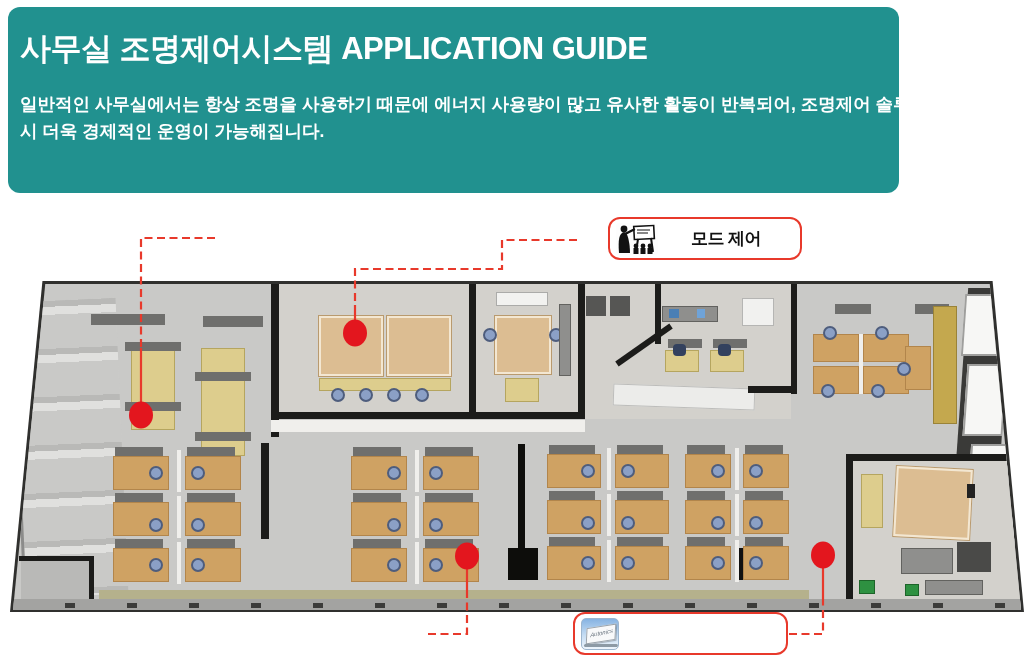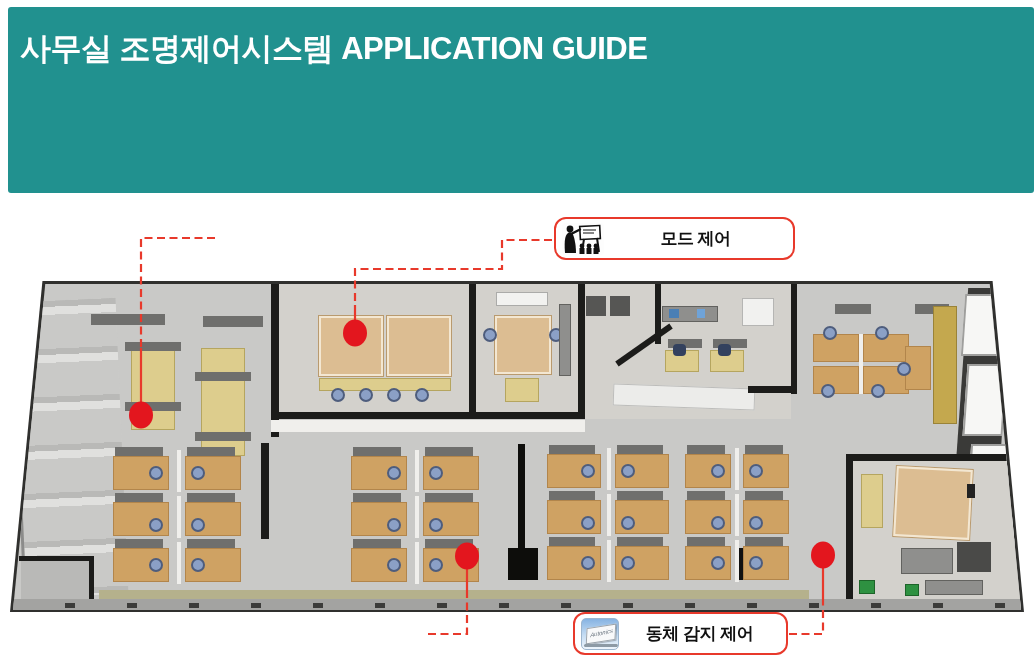--- a/index.html
+++ b/index.html
@@ -1,22 +1,22 @@
 <!DOCTYPE html>
 <html style="--header-bg: #21918f; --callout-border: #e8392b; --connector: #e8392b; --marker: #e3161e; --clock-icon-bg: #2b9cd8;"><head>
 <meta charset="utf-8">
 <style>
   html,body{margin:0;padding:0;background:#fff;width:1034px;height:669px;overflow:hidden;
     font-family:"Liberation Sans","DejaVu Sans",sans-serif;}
   .abs{position:absolute;}
   #stage{position:relative;width:1034px;height:669px;background:#fff;}
 
   
-  #header{left:8px;top:7px;width:1026px;height:186px;background:var(--header-bg,#21918f);
-    border-radius:3px;box-sizing:border-box;padding:24px 14px 0 12px;}
+  #header{left:8px;top:7px;width:891px;height:186px;background:var(--header-bg,#21918f);
+    border-radius:12px;box-sizing:border-box;padding:24px 14px 0 12px;}
   #header .title{color:#fff;font-size:31px;font-weight:800;letter-spacing:-0.5px;line-height:1.15;}
   #header .desc{color:#fff;font-size:17.5px;font-weight:700;line-height:1.55;margin-top:24px;width:1000px;}
 
   
   .callout{display:flex;align-items:center;background:#fff;border:2.5px solid var(--callout-border,#e8392b);
     border-radius:12px;box-sizing:border-box;z-index:10;padding:0 6px;}
   .callout .lbl{flex:1;text-align:center;font-size:17px;font-weight:800;color:#111;letter-spacing:-0.5px;}
   .icon-box{position:relative;flex:0 0 auto;}
 
   
@@ -62,20 +62,21 @@
   
   #overlay{left:0;top:0;z-index:5;pointer-events:none;}
 </style>
 </head>
 <body>
 
 <div id="stage">
 
   <div id="header" class="abs">
     <div class="title">사무실 조명제어시스템 APPLICATION GUIDE</div>
+    <div class="desc">일반적인 사무실에서는 항상 조명을 사용하기 때문에 에너지 사용량이 많고 유사한 활동이 반복되어, 조명제어 솔루션을 적용할 시 더욱 경제적인 운영이 가능해집니다.</div>
   </div>
 
   <div id="plan" class="abs">
     <div class="shell abs"></div>
     <div class="floor abs">
 
       <div id="shelves" class="abs"></div>
 
       <div class="abs bar" style="left:78px;top:30px;width:74px;height:11px"></div>
       <div class="abs bar" style="left:190px;top:32px;width:60px;height:11px"></div>
@@ -276,21 +277,21 @@
     </g>
     <g fill="#e3161e">
       <ellipse cx="141" cy="415" rx="12" ry="13.5"></ellipse>
       <ellipse cx="355" cy="333" rx="12" ry="13.5"></ellipse>
       <ellipse cx="467" cy="556" rx="12" ry="13.5"></ellipse>
       <ellipse cx="823" cy="555" rx="12" ry="13.5"></ellipse>
     </g>
   </svg>
 
 
-  <div class="callout abs" style="left:554px;top:217px;width:241px;height:43px">
+  <div class="callout abs" style="left:608px;top:217px;width:194px;height:43px">
     <div class="icon-box" style="width:42px;height:32px;background:#fdfdfd;border-radius:3px;">
       <svg width="42" height="32" viewBox="0 0 42 32">
         <rect x="18" y="3" width="20" height="13" fill="#fff" stroke="#111" stroke-width="1.6" transform="rotate(-3 28 9)"></rect>
         <path d="M21 7 H34 M21 10 H32" stroke="#111" stroke-width="1"></path>
         <path d="M22 16 L20 29 M35 15 L37 29" stroke="#111" stroke-width="2"></path>
         <circle cx="8" cy="6" r="3.4" fill="#111"></circle>
         <path d="M8 9 C3 10 2 17 3 30 L14 30 C14 21 12 12 10 10 Z" fill="#111"></path>
         <path d="M9 11 L18 6.5" stroke="#111" stroke-width="2.4" stroke-linecap="round"></path>
         <circle cx="20" cy="23" r="2.4" fill="#111"></circle>
           <rect x="17.5" y="25" width="5" height="6" fill="#111"></rect>
@@ -304,16 +305,15 @@
   </div>
 
 
   <div class="callout abs" style="left:573px;top:612px;width:215px;height:43px">
     <div class="icon-box sensor-bg">
       <div class="sensor-panel">
         <span class="sensor-text">Autonics</span>
       </div>
       <div class="sensor-base"></div>
     </div>
-    <div class="lbl">동체 감지 제어</div>
   </div>
 
 </div>
 
 </body></html>

